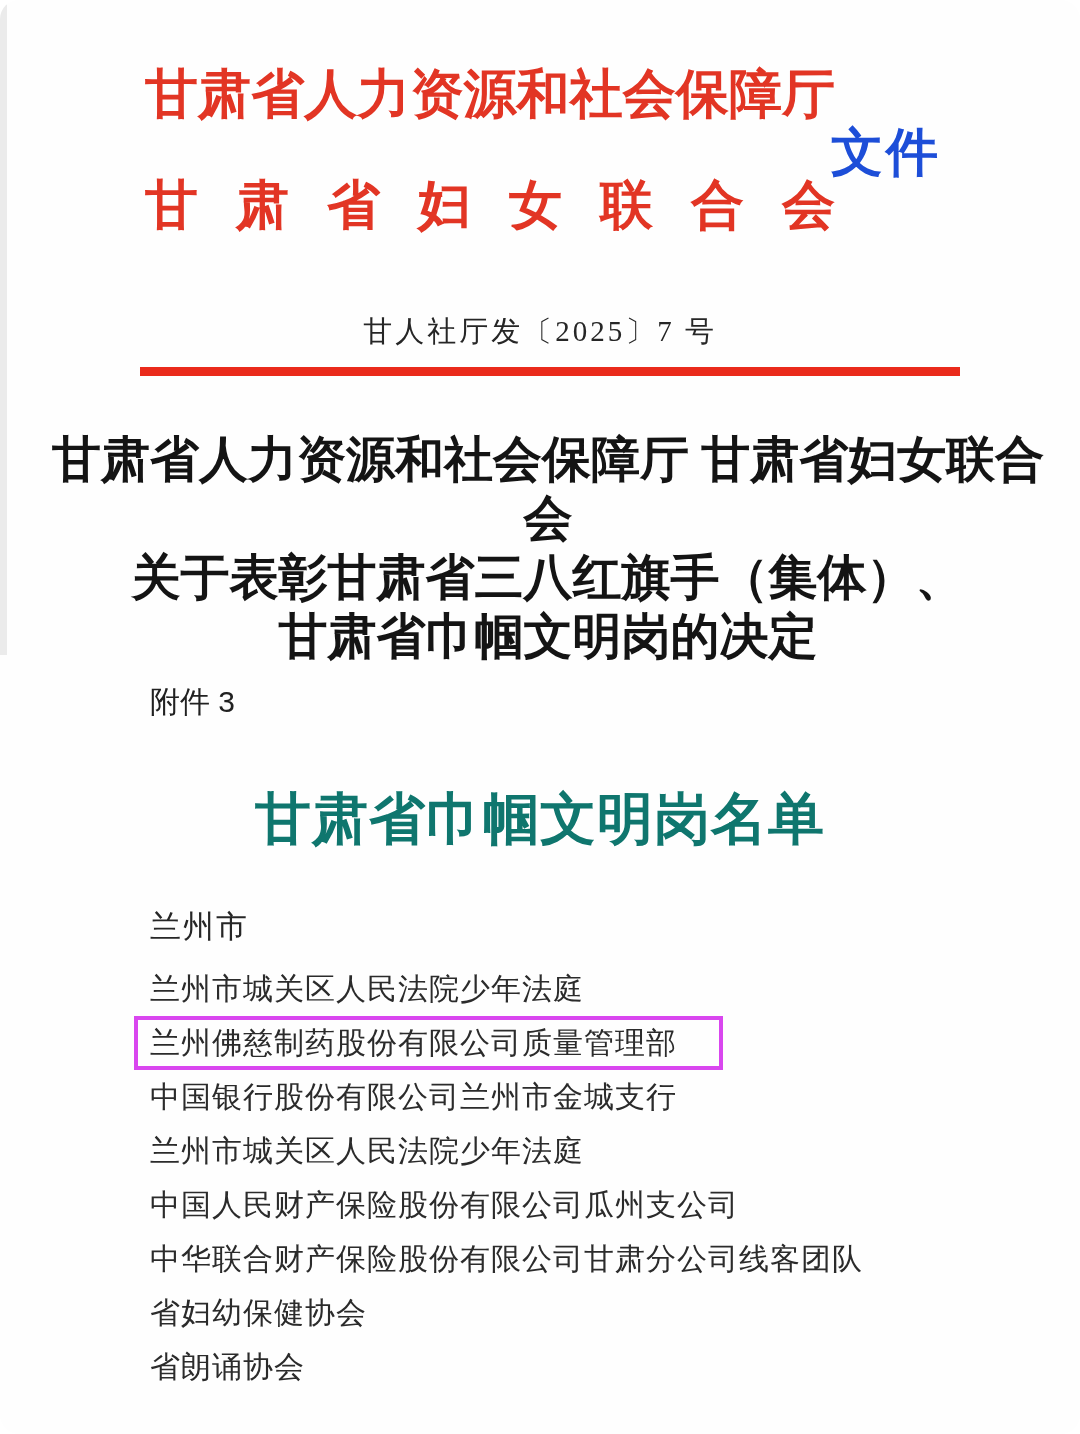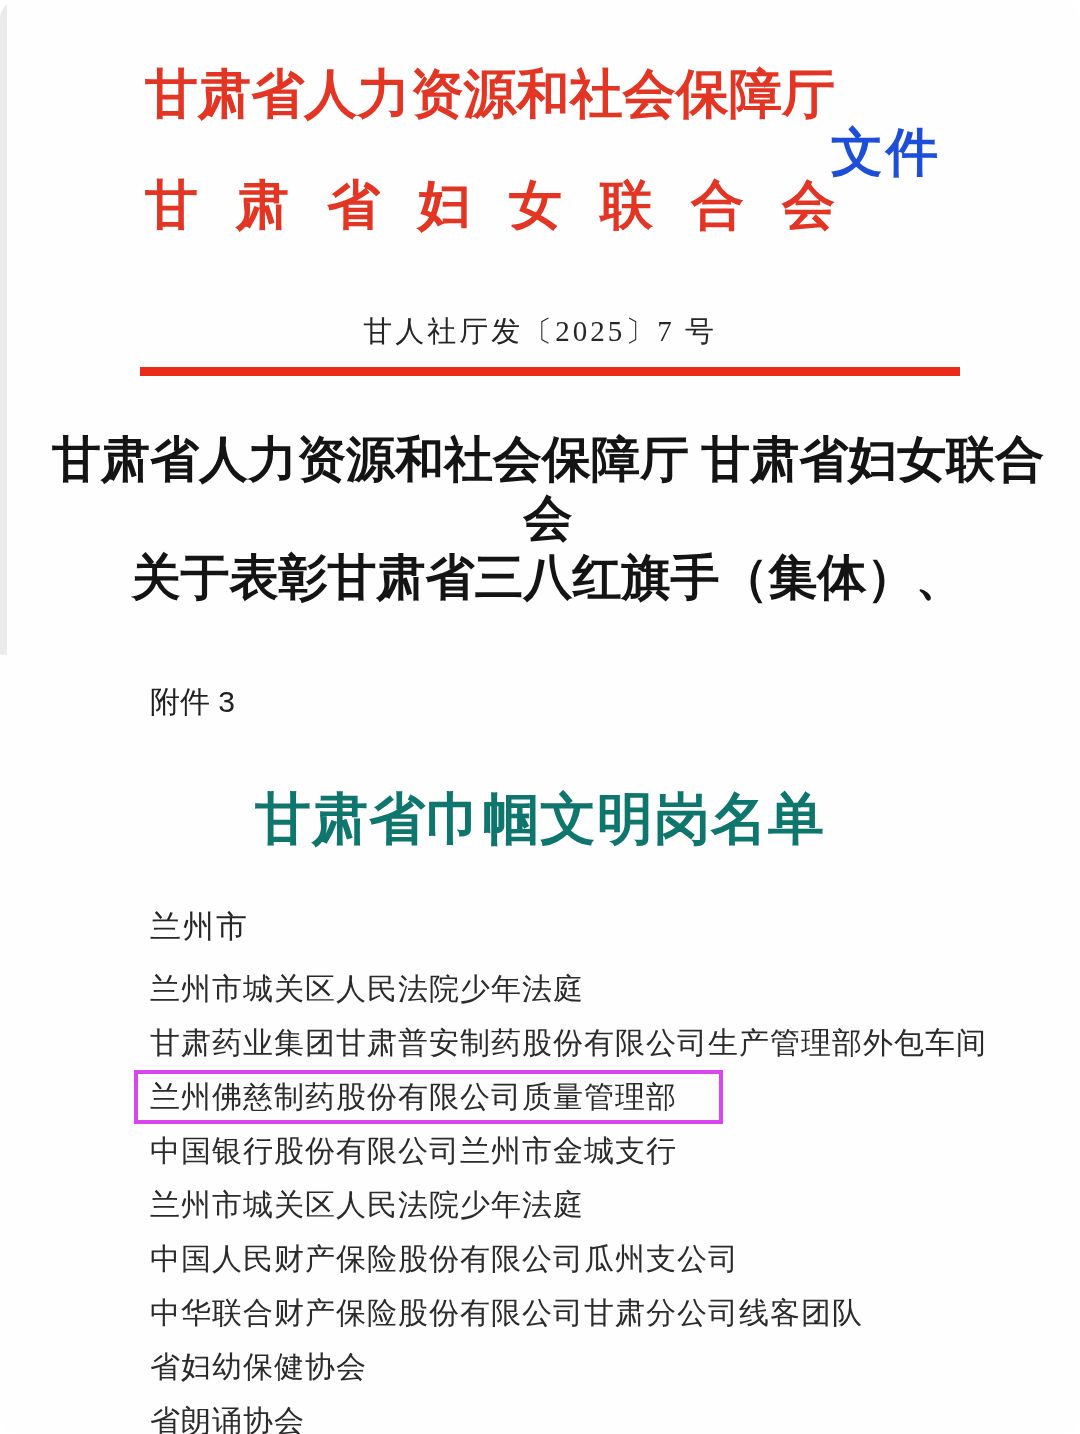--- a/index.html
+++ b/index.html
@@ -137,31 +137,31 @@
   </div>
   <div class="doc-type">文件</div>
 
   <div class="doc-number">甘人社厅发〔2025〕7 号</div>
 
   <div class="red-rule"></div>
 
   <div class="doc-title">
     <div>甘肃省人力资源和社会保障厅 甘肃省妇女联合会</div>
     <div>关于表彰甘肃省三八红旗手（集体）、</div>
+    <div>甘肃省巾帼文明岗的决定</div>
   </div>
 
   <div class="attachment">附件 3</div>
 
   <div class="list-title">甘肃省巾帼文明岗名单</div>
 
   <div class="city">兰州市</div>
 
   <div class="rows">
     <div class="row">兰州市城关区人民法院少年法庭</div>
-    <div class="row">甘肃药业集团甘肃普安制药股份有限公司生产管理部外包车间</div>
     <div class="row">
       <span class="highlight-box">兰州佛慈制药股份有限公司质量管理部</span>
     </div>
     <div class="row">中国银行股份有限公司兰州市金城支行</div>
     <div class="row">兰州市城关区人民法院少年法庭</div>
     <div class="row">中国人民财产保险股份有限公司瓜州支公司</div>
     <div class="row">中华联合财产保险股份有限公司甘肃分公司线客团队</div>
     <div class="row">省妇幼保健协会</div>
     <div class="row">省朗诵协会</div>
   </div>

